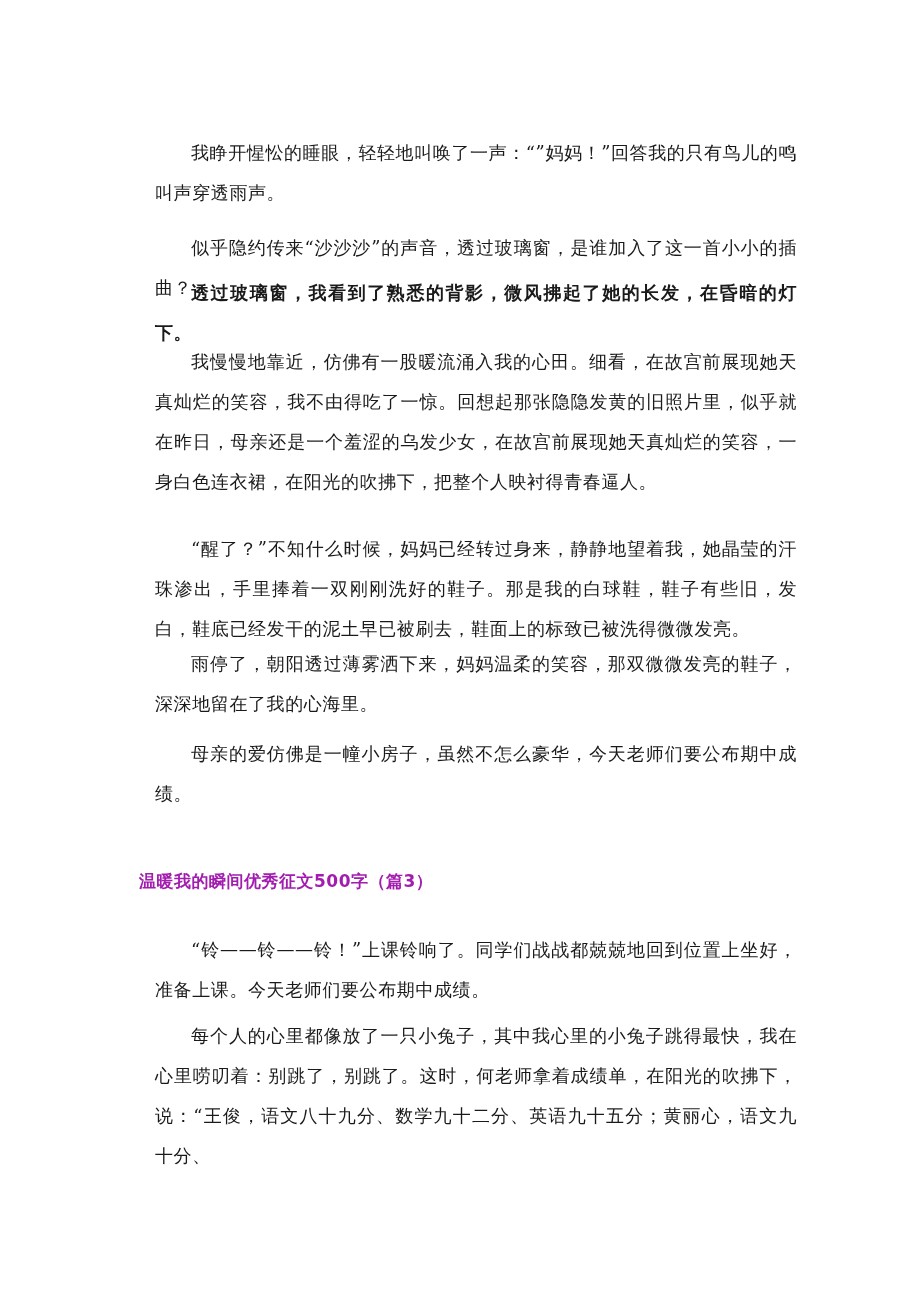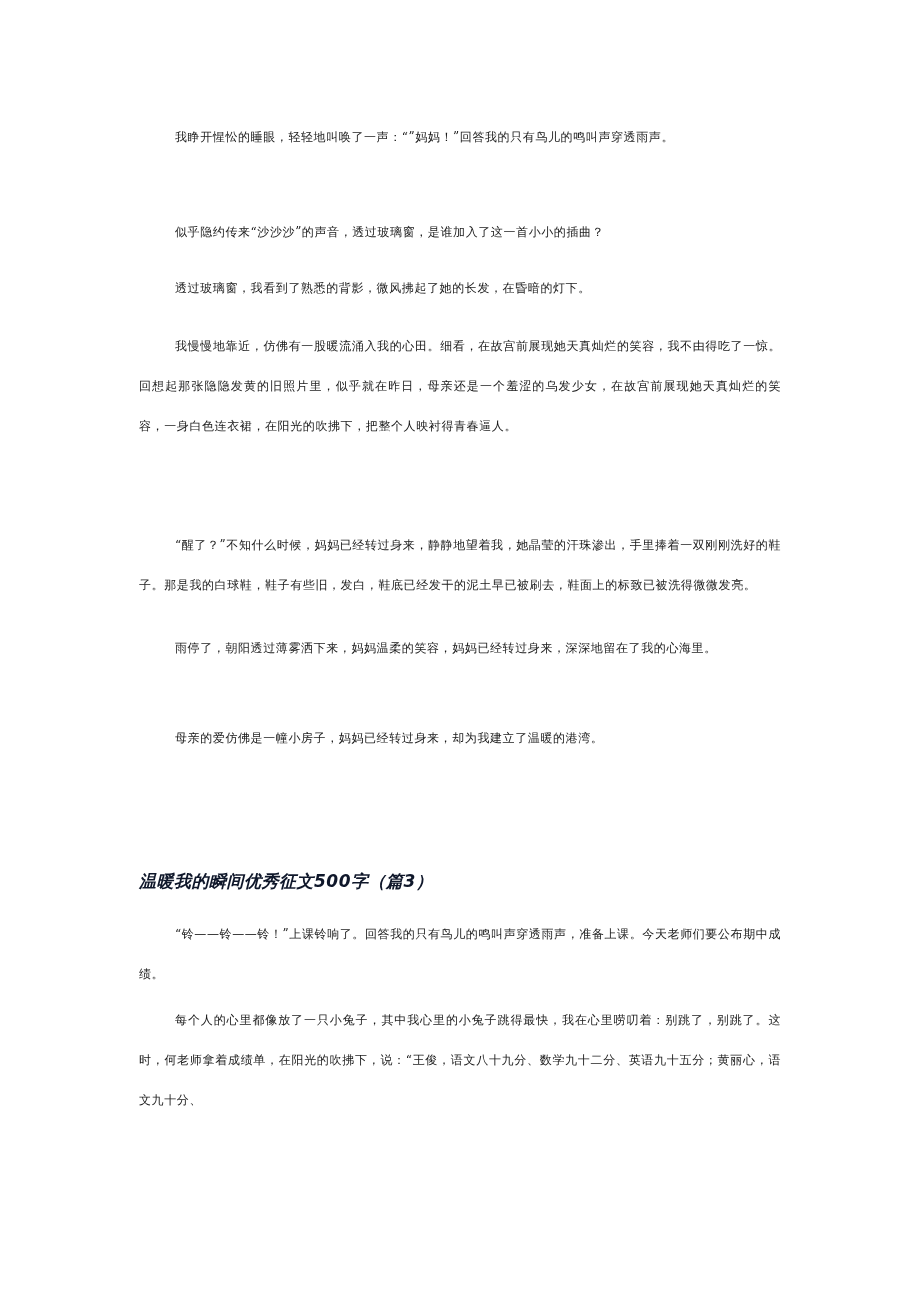--- a/index.html
+++ b/index.html
@@ -18,48 +18,47 @@
     .page {
       position: absolute;
       left: 139px;
       top: 0;
       width: 642px;
     }
     .para {
       position: absolute;
       left: 0;
       width: 642px;
-      font-size: 12px;
+      font-size: 18px;
       line-height: 40px;
-      margin: 0;
+      margin: 16px;
       text-indent: 36px;
       text-align: justify;
       letter-spacing: 0.6px;
     }
     .heading {
       position: absolute;
       left: 0;
       font-size: 17px;
       line-height: 24px;
       font-weight: bold;
-      color: #0f172a;
+      color: #a21caf;
       font-family: "DejaVu Sans", "Liberation Sans", sans-serif;
       letter-spacing: 0.5px;
-      font-style: italic;
     }
   </style>
 </head>
 <body>
 
 <div class="page">
   <p class="para" style="top:117px;">我睁开惺忪的睡眼，轻轻地叫唤了一声：“”妈妈！”回答我的只有鸟儿的鸣叫声穿透雨声。</p>
   <p class="para" style="top:212px;">似乎隐约传来“沙沙沙”的声音，透过玻璃窗，是谁加入了这一首小小的插曲？</p>
-  <p class="para" style="top:268px;">透过玻璃窗，我看到了熟悉的背影，微风拂起了她的长发，在昏暗的灯下。</p>
+  <p class="para" style="top:257px;font-weight:bold;">透过玻璃窗，我看到了熟悉的背影，微风拂起了她的长发，在昏暗的灯下。</p>
   <p class="para" style="top:326px;">我慢慢地靠近，仿佛有一股暖流涌入我的心田。细看，在故宫前展现她天真灿烂的笑容，我不由得吃了一惊。回想起那张隐隐发黄的旧照片里，似乎就在昨日，母亲还是一个羞涩的乌发少女，在故宫前展现她天真灿烂的笑容，一身白色连衣裙，在阳光的吹拂下，把整个人映衬得青春逼人。</p>
-  <p class="para" style="top:525px;">“醒了？”不知什么时候，妈妈已经转过身来，静静地望着我，她晶莹的汗珠渗出，手里捧着一双刚刚洗好的鞋子。那是我的白球鞋，鞋子有些旧，发白，鞋底已经发干的泥土早已被刷去，鞋面上的标致已被洗得微微发亮。</p>
-  <p class="para" style="top:628px;">雨停了，朝阳透过薄雾洒下来，妈妈温柔的笑容，妈妈已经转过身来，深深地留在了我的心海里。</p>
-  <p class="para" style="top:718px;">母亲的爱仿佛是一幢小房子，妈妈已经转过身来，却为我建立了温暖的港湾。</p>
+  <p class="para" style="top:513px;">“醒了？”不知什么时候，妈妈已经转过身来，静静地望着我，她晶莹的汗珠渗出，手里捧着一双刚刚洗好的鞋子。那是我的白球鞋，鞋子有些旧，发白，鞋底已经发干的泥土早已被刷去，鞋面上的标致已被洗得微微发亮。</p>
+  <p class="para" style="top:628px;">雨停了，朝阳透过薄雾洒下来，妈妈温柔的笑容，那双微微发亮的鞋子，深深地留在了我的心海里。</p>
+  <p class="para" style="top:718px;">母亲的爱仿佛是一幢小房子，虽然不怎么豪华，今天老师们要公布期中成绩。</p>
 
   <div class="heading" style="top:869px;">温暖我的瞬间优秀征文500字（篇3）</div>
 
-  <p class="para" style="top:914px;">“铃——铃——铃！”上课铃响了。回答我的只有鸟儿的鸣叫声穿透雨声，准备上课。今天老师们要公布期中成绩。</p>
+  <p class="para" style="top:914px;">“铃——铃——铃！”上课铃响了。同学们战战都兢兢地回到位置上坐好，准备上课。今天老师们要公布期中成绩。</p>
   <p class="para" style="top:1000px;">每个人的心里都像放了一只小兔子，其中我心里的小兔子跳得最快，我在心里唠叨着：别跳了，别跳了。这时，何老师拿着成绩单，在阳光的吹拂下，说：“王俊，语文八十九分、数学九十二分、英语九十五分；黄丽心，语文九十分、</p>
 </div>
 
 </body></html>

